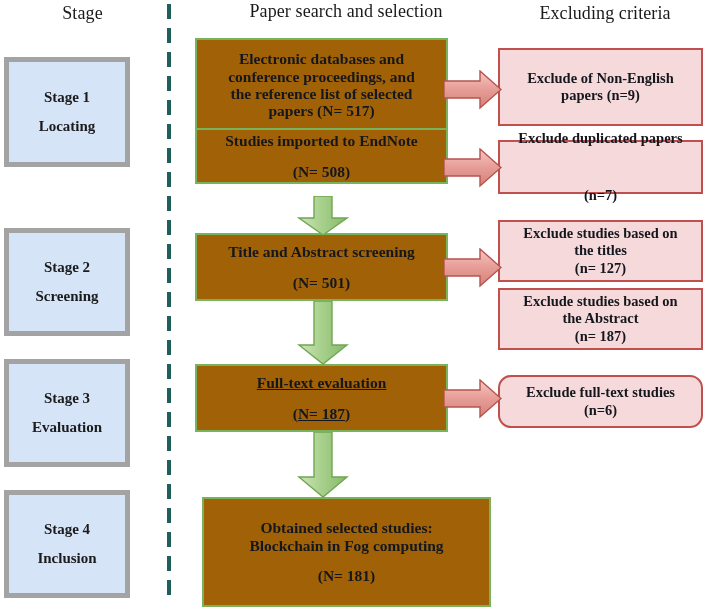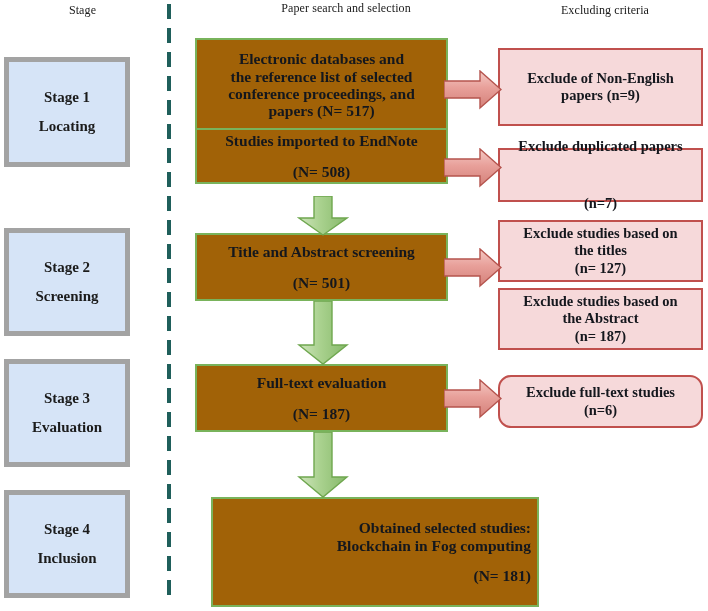--- a/index.html
+++ b/index.html
@@ -16,21 +16,21 @@
     position: relative;
     width: 708px;
     height: 611px;
     background: #ffffff;
     overflow: hidden;
   }
 
   
   .col-header {
     position: absolute;
-    font-size: 12px;
+    font-size: 18px;
     font-weight: 400;
     color: #1a1a1a;
     text-align: center;
     white-space: nowrap;
     letter-spacing: .1px;
   }
   #hdr-stage   { left: 30px;  top: 3px;  width: 105px; }
   #hdr-search  { left: 196px; top: 1px;  width: 300px; }
   #hdr-exclude { left: 510px; top: 3px;  width: 190px; }
 
@@ -132,56 +132,56 @@
     <div>Evaluation</div>
   </div>
 
   <div class="stage-box" style="left:4px;  top:490px; width:126px; height:108px;">
     <div class="ln1">Stage 4</div>
     <div>Inclusion</div>
   </div>
 
   <div class="green-box" style="left:195px; top:38px; width:253px; height:94px;">
     <div>Electronic databases and</div>
+    <div>conference proceedings, and</div>
     <div>the reference list of selected</div>
-    <div>conference proceedings, and</div>
     <div>papers (N= 517)</div>
   </div>
 
   <div class="green-box" style="left:195px; top:128px; width:253px; height:56px;">
     <div>Studies imported to EndNote</div>
     <div class="gap"></div>
     <div>(N= 508)</div>
   </div>
 
   <div class="green-box" style="left:195px; top:233px; width:253px; height:68px;">
     <div>Title and Abstract screening</div>
     <div class="gap"></div>
     <div>(N= 501)</div>
   </div>
 
-  <div class="green-box" style="left:195px; top:364px; width:253px; height:68px;">
+  <div class="green-box" style="left:195px; top:364px; width:253px; height:68px;text-decoration:underline;">
     <div>Full-text evaluation</div>
     <div class="gap"></div>
     <div>(N= 187)</div>
   </div>
 
-  <div class="green-box" style="left:211px; top:497px; width:328px; height:110px;align-items:flex-end;">
+  <div class="green-box" style="left:202px; top:497px; width:289px; height:110px;">
     <div>Obtained selected studies:</div>
     <div>Blockchain in Fog computing</div>
     <div class="gap"></div>
     <div>(N= 181)</div>
   </div>
 
   <div class="red-box" style="left:498px; top:48px; width:205px; height:78px;">
     <div>Exclude of Non-English</div>
     <div>papers (n=9)</div>
   </div>
 
-  <div class="red-box" style="left:498px; top:148px; width:205px; height:54px;gap:40px;">
+  <div class="red-box" style="left:498px; top:140px; width:205px; height:54px;gap:40px;">
     <div>Exclude duplicated papers</div>
     <div>(n=7)</div>
   </div>
 
   <div class="red-box" style="left:498px; top:220px; width:205px; height:62px;">
     <div>Exclude studies based on</div>
     <div>the titles</div>
     <div>(n= 127)</div>
   </div>
 

